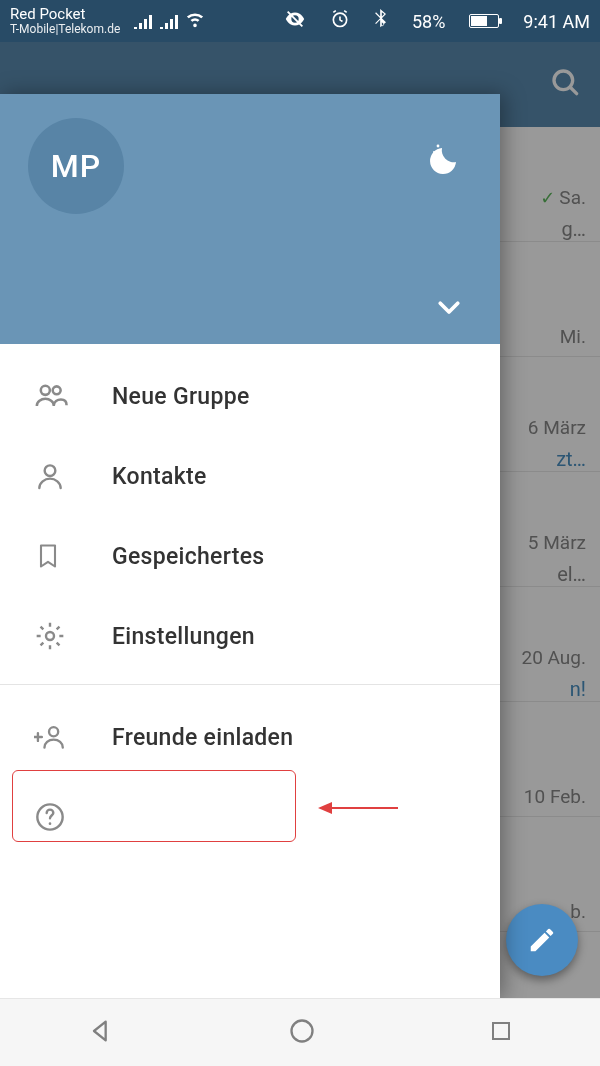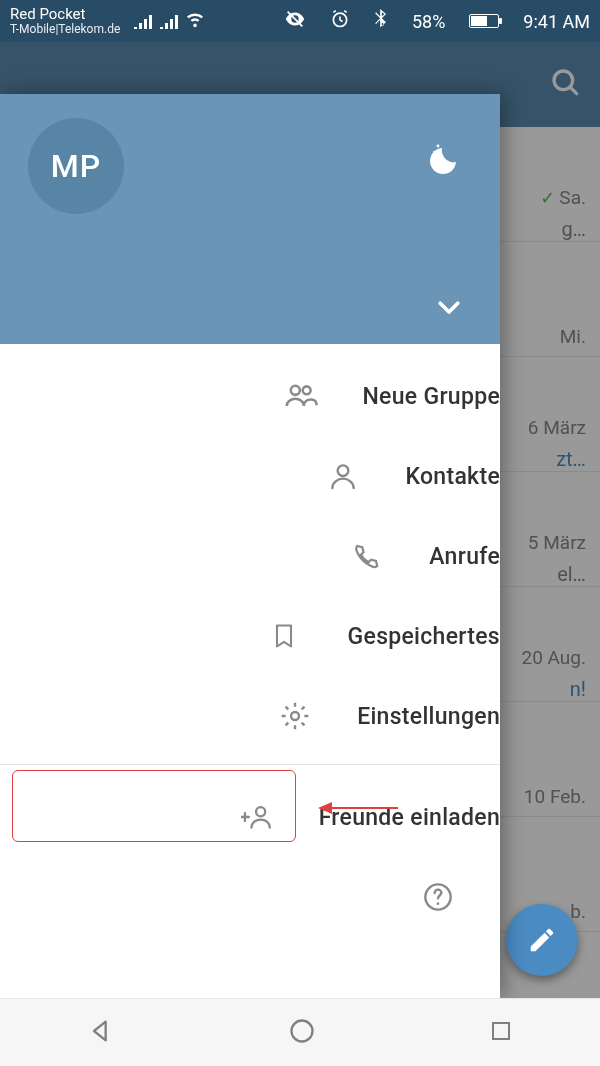--- a/index.html
+++ b/index.html
@@ -41,21 +41,21 @@
 
   
   .drawer { position:absolute; top:50px; bottom:68px; left:0; width:500px; background:#fff;
             box-shadow:4px 0 20px rgba(0,0,0,.35); z-index:20; display:flex; flex-direction:column;margin-top:44px;}
   .drawer-header { height:250px; background:#6a95b6; position:relative; color:#fff;}
   .avatar { position:absolute; left:28px; top:24px; width:96px; height:96px; border-radius:50%;
             background:#5884a6; display:flex; align-items:center; justify-content:center; font-size:32px; font-weight:500; letter-spacing:1px;}
   .moon { position:absolute; right:32px; top:44px; width:40px; height:40px;}
   .chevron { position:absolute; right:36px; bottom:18px; }
   .drawer-list { padding-top:12px; background:#fff;}
-  .item { display:flex; align-items:center; height:80px; padding-left:34px; cursor:pointer;justify-content:flex-end;}
+  .item { display:flex; align-items:center; height:80px; padding-left:34px; cursor:pointer;}
   .item .icon-wrap { width:78px; display:flex; align-items:center; }
   .item .label-text { font-size:23px; color:#333; font-weight:500; letter-spacing:.3px;}
   .divider { height:1px; background:#e4e4e4; margin:8px 0;}
   .highlight { position:absolute; z-index:25; border:1.5px solid #e04040; border-radius:6px; pointer-events:none;}
   .arrow-ann { position:absolute; z-index:26; }
 
   
   .navbar { position:absolute; left:0; right:0; bottom:0; height:68px; background:#f6f6f6;
             display:flex; align-items:center; justify-content:space-around; z-index:30; border-top:1px solid #e6e6e6;}
 </style>
@@ -186,28 +186,20 @@
           <span class="label-text">Neue Gruppe</span>
         </div>
         <div class="item">
           <span class="icon-wrap">
             <svg width="32" height="32" viewBox="0 0 24 24">
               <circle cx="12" cy="8" r="4" fill="none" stroke="#8a8a8a" stroke-width="1.8"></circle>
               <path fill="none" stroke="#8a8a8a" stroke-width="1.8" stroke-linecap="round" d="M4 21c0-4 4-7 8-7s8 3 8 7"></path>
             </svg>
           </span>
           <span class="label-text">Kontakte</span>
-        </div>
-        <div class="item">
-          <span class="icon-wrap">
-            <svg width="30" height="30" viewBox="0 0 24 24">
-              <path fill="none" stroke="#8a8a8a" stroke-width="1.8" stroke-linecap="round" d="M5 4l4 1 1 4-2 2a14 14 0 006 6l2-2 4 1 1 4c-1 1-3 1-5 0A22 22 0 015 9c-1-2-1-4 0-5z"></path>
-            </svg>
-          </span>
-          <span class="label-text">Anrufe</span>
         </div>
         <div class="item">
           <span class="icon-wrap">
             <svg width="28" height="32" viewBox="0 0 24 24">
               <path fill="none" stroke="#8a8a8a" stroke-width="1.8" stroke-linejoin="round" d="M6 3h12v18l-6-4-6 4z"></path>
             </svg>
           </span>
           <span class="label-text">Gespeichertes</span>
         </div>
         <div class="item">

